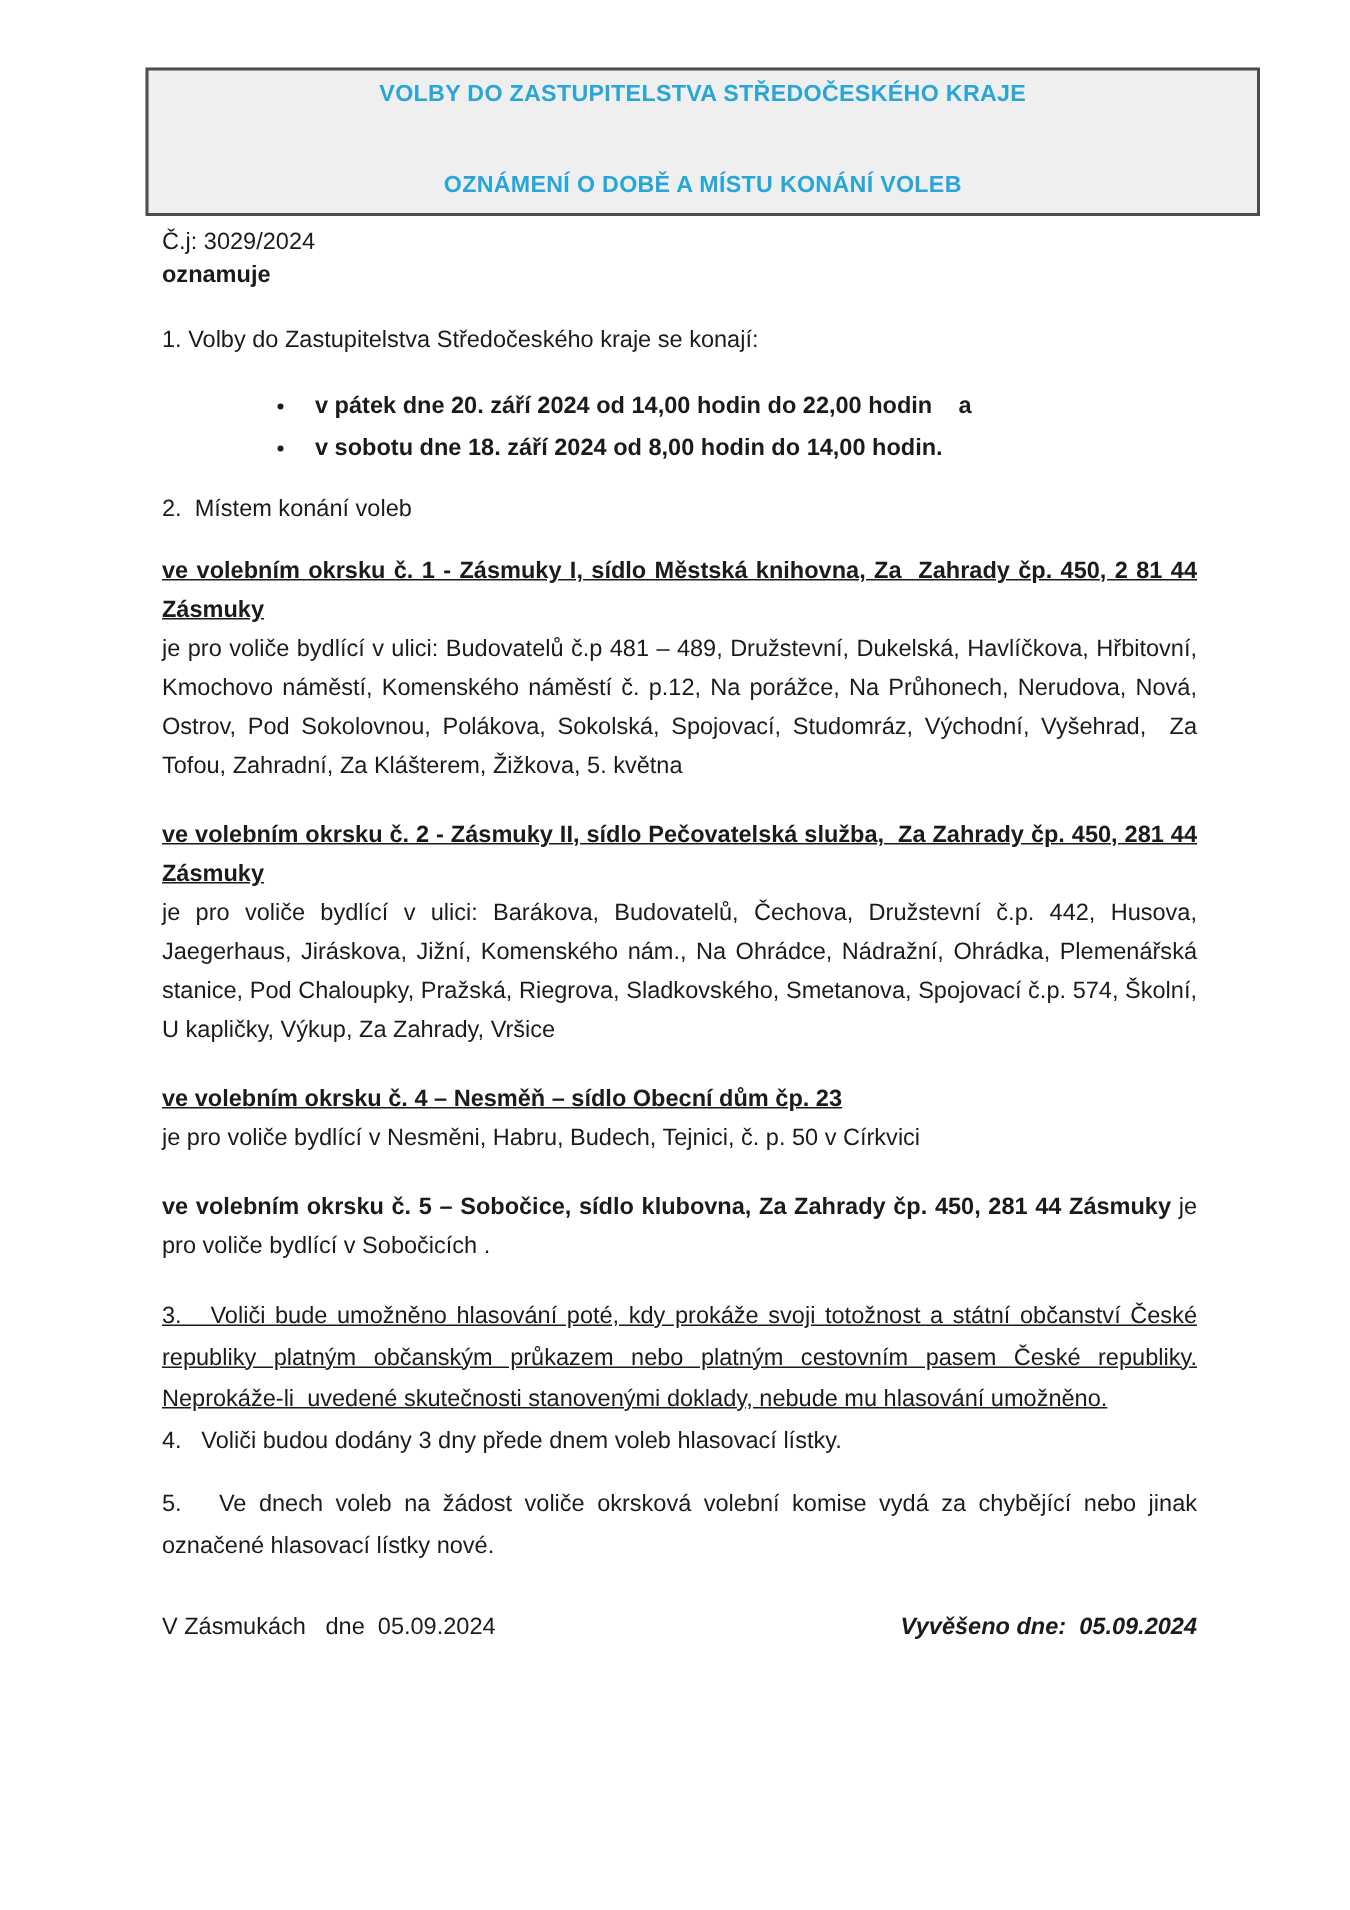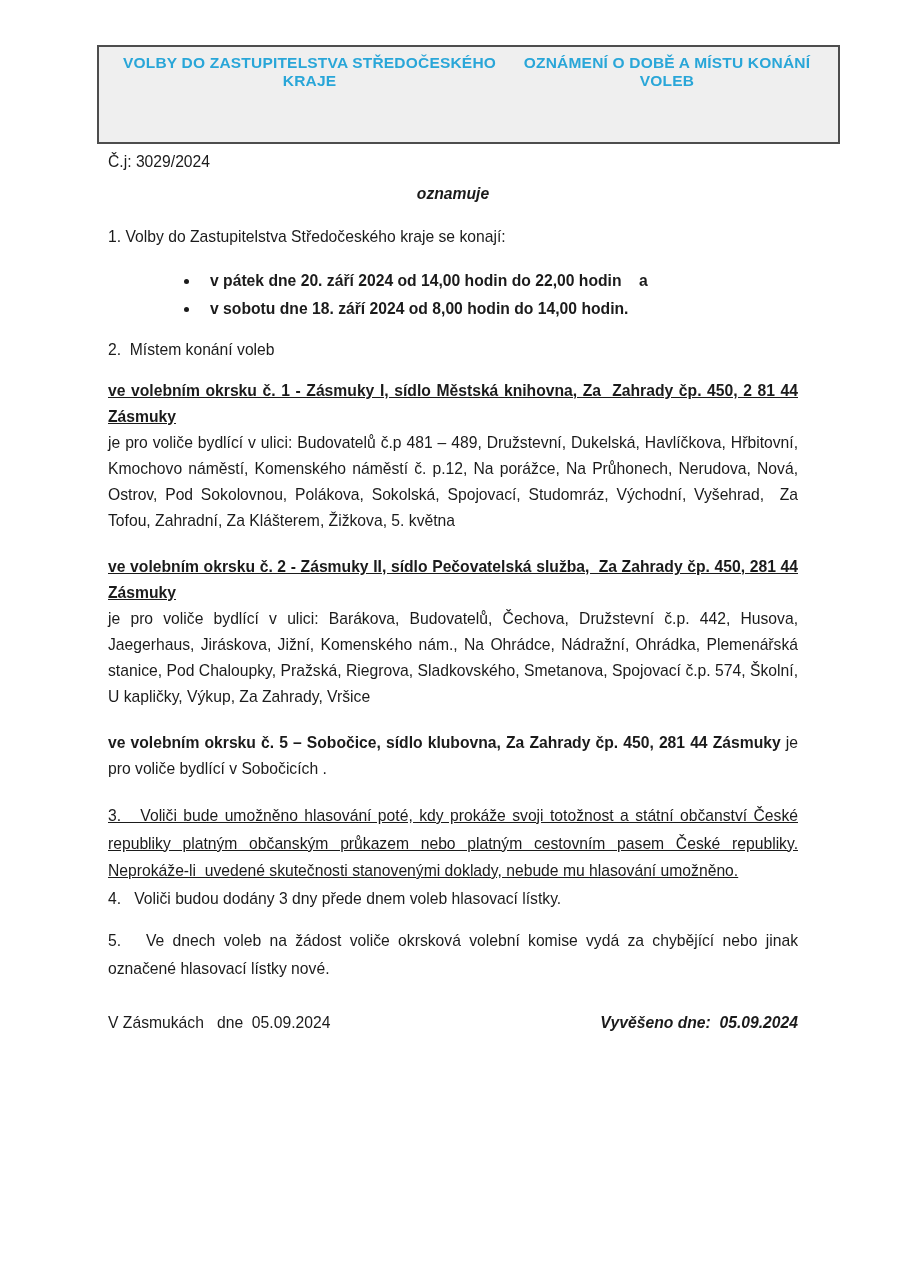--- a/index.html
+++ b/index.html
@@ -19,42 +19,42 @@
   }
 
   
   .header-box {
     margin: 45px 0 0 97px;
     width: 743px;
     height: 99px;
     background: #efefef;
     border: 2px solid #4d4d4d;
     display: flex;
-    flex-direction: row;
+    flex-direction: column;
     justify-content: space-between;
     padding: 7px 12px 9px;
     text-align: center;
   }
   .hb-title {
     color: #29a6d8;
     font-weight: bold;
     font-size: 15.5px;
     letter-spacing: 0.2px;
   }
 
   
   .content {
     margin-left: 108px;
     width: 690px;
     font-size: 15.7px;
     line-height: 22px;
   }
   .ref { margin-top: 7px; }
   .intro { margin-top: 9px; text-align: justify; }
-  .announce { margin-top: 10px; text-align: center; font-weight: bold; font-style: italic; }
+  .announce { margin-top: 0; text-align: left; font-weight: bold; }
   .s1-heading { margin-top: 21px; }
 
   ul.bullets {
     margin-top: 19px;
     padding-left: 92px;
     font-weight: bold;
     line-height: 27.5px;
     list-style: disc;
   }
   ul.bullets li { padding-left: 10px; }
@@ -121,20 +121,24 @@
         <div class="d-title">ve volebním okrsku č. 1 - Zásmuky I, sídlo Městská knihovna, Za &nbsp;Zahrady čp. 450, 2 81 44 Zásmuky</div>
         <div class="d-body">je pro voliče bydlící v ulici: Budovatelů č.p 481 – 489, Družstevní, Dukelská, Havlíčkova, Hřbitovní, Kmochovo náměstí, Komenského náměstí č. p.12, Na porážce, Na Průhonech, Nerudova, Nová, Ostrov, Pod Sokolovnou, Polákova, Sokolská, Spojovací, Studomráz, Východní, Vyšehrad, &nbsp;Za Tofou, Zahradní, Za Klášterem, Žižkova, 5. května</div>
       </div>
 
       <div class="district">
         <div class="d-title">ve volebním okrsku č. 2 - Zásmuky II, sídlo Pečovatelská služba, &nbsp;Za Zahrady čp. 450, 281 44 Zásmuky</div>
         <div class="d-body">je pro voliče bydlící v ulici: Barákova, Budovatelů, Čechova, Družstevní č.p. 442, Husova, Jaegerhaus, Jiráskova, Jižní, Komenského nám., Na Ohrádce, Nádražní, Ohrádka, Plemenářská stanice, Pod Chaloupky, Pražská, Riegrova, Sladkovského, Smetanova, Spojovací č.p. 574, Školní, U kapličky, Výkup, Za Zahrady, Vršice</div>
       </div>
 
 
+      <div class="district simple">
+        <div class="d-title">ve volebním okrsku č. 4 – Nesměň – sídlo Obecní dům čp. 23</div>
+        <div class="d-body">je pro voliče bydlící v Nesměni, Habru, Budech, Tejnici, č. p. 50 v Církvici</div>
+      </div>
 
       <div class="district">
         <p class="d-inline"><span class="d-title-inline">ve volebním okrsku č. 5 – Sobočice, sídlo klubovna, Za Zahrady čp. 450, 281 44 Zásmuky&nbsp;</span><span>je pro voliče bydlící v Sobočicích .</span></p>
       </div>
 
     </div>
 
     <p class="numbered s3">3. &nbsp;&nbsp;Voliči bude umožněno hlasování poté, kdy prokáže svoji totožnost a státní občanství České republiky platným občanským průkazem nebo platným cestovním pasem České republiky. Neprokáže-li &nbsp;uvedené skutečnosti stanovenými doklady, nebude mu hlasování umožněno.</p>
 
     <p class="numbered s4">4. &nbsp;&nbsp;Voliči budou dodány 3 dny přede dnem voleb hlasovací lístky.</p>

